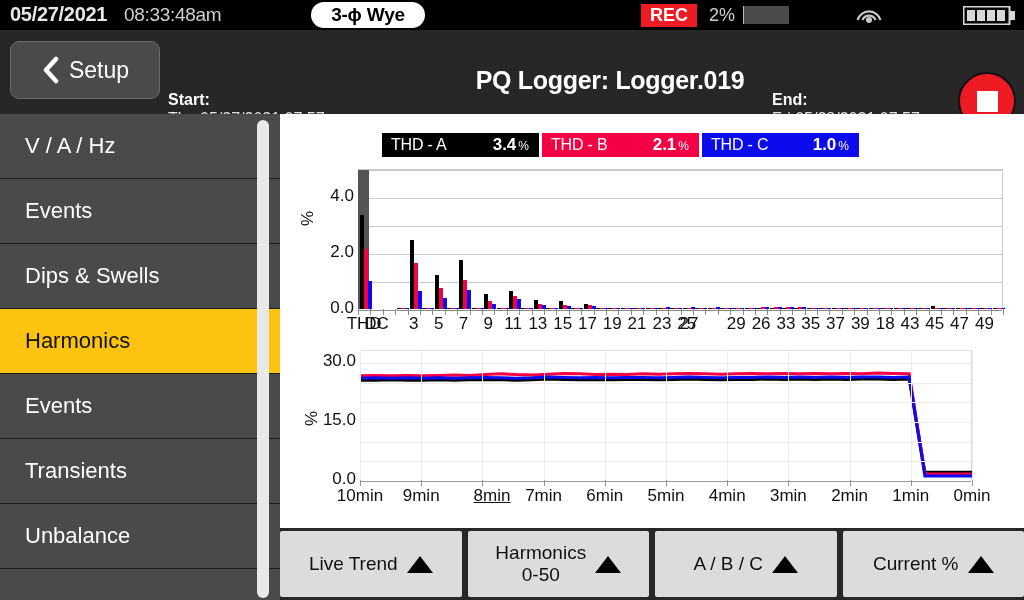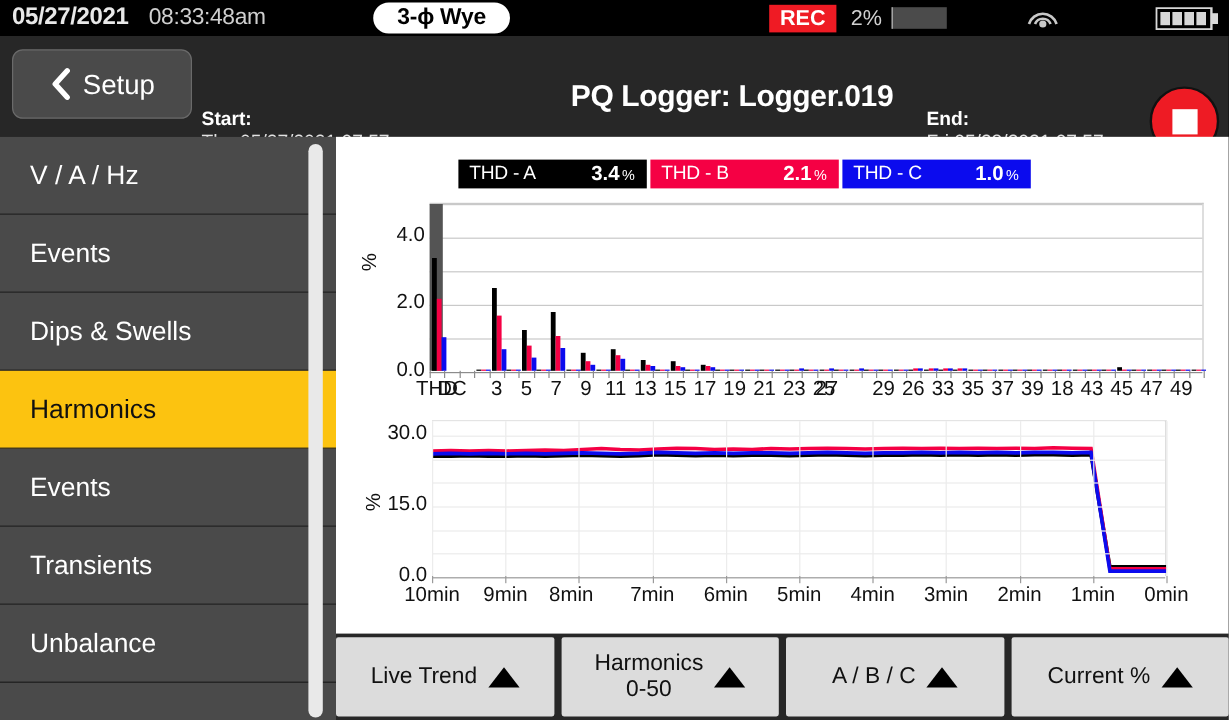--- a/index.html
+++ b/index.html
@@ -693,21 +693,21 @@
           <div class="trend-tick" style="left: 306px;"></div>
           <div class="trend-tick" style="left: 367.2px;"></div>
           <div class="trend-tick" style="left: 428.4px;"></div>
           <div class="trend-tick" style="left: 489.6px;"></div>
           <div class="trend-tick" style="left: 550.8px;"></div>
           <div class="trend-tick" style="left: 612px;"></div>
         </div>
       <div id="trend-xlabels">
           <div class="trend-xlabel" style="left: 80px;">10min</div>
           <div class="trend-xlabel" style="left: 141.2px;">9min</div>
-          <div class="trend-xlabel" style="left: 196px;">8min</div>
+          <div class="trend-xlabel" style="left: 212px; text-decoration: underline;">8min</div>
           <div class="trend-xlabel" style="left: 263.6px;">7min</div>
           <div class="trend-xlabel" style="left: 324.8px;">6min</div>
           <div class="trend-xlabel" style="left: 386px;">5min</div>
           <div class="trend-xlabel" style="left: 447.2px;">4min</div>
           <div class="trend-xlabel" style="left: 508.4px;">3min</div>
           <div class="trend-xlabel" style="left: 569.6px;">2min</div>
           <div class="trend-xlabel" style="left: 630.8px;">1min</div>
           <div class="trend-xlabel" style="left: 692px;">0min</div>
         </div>
     </div>

